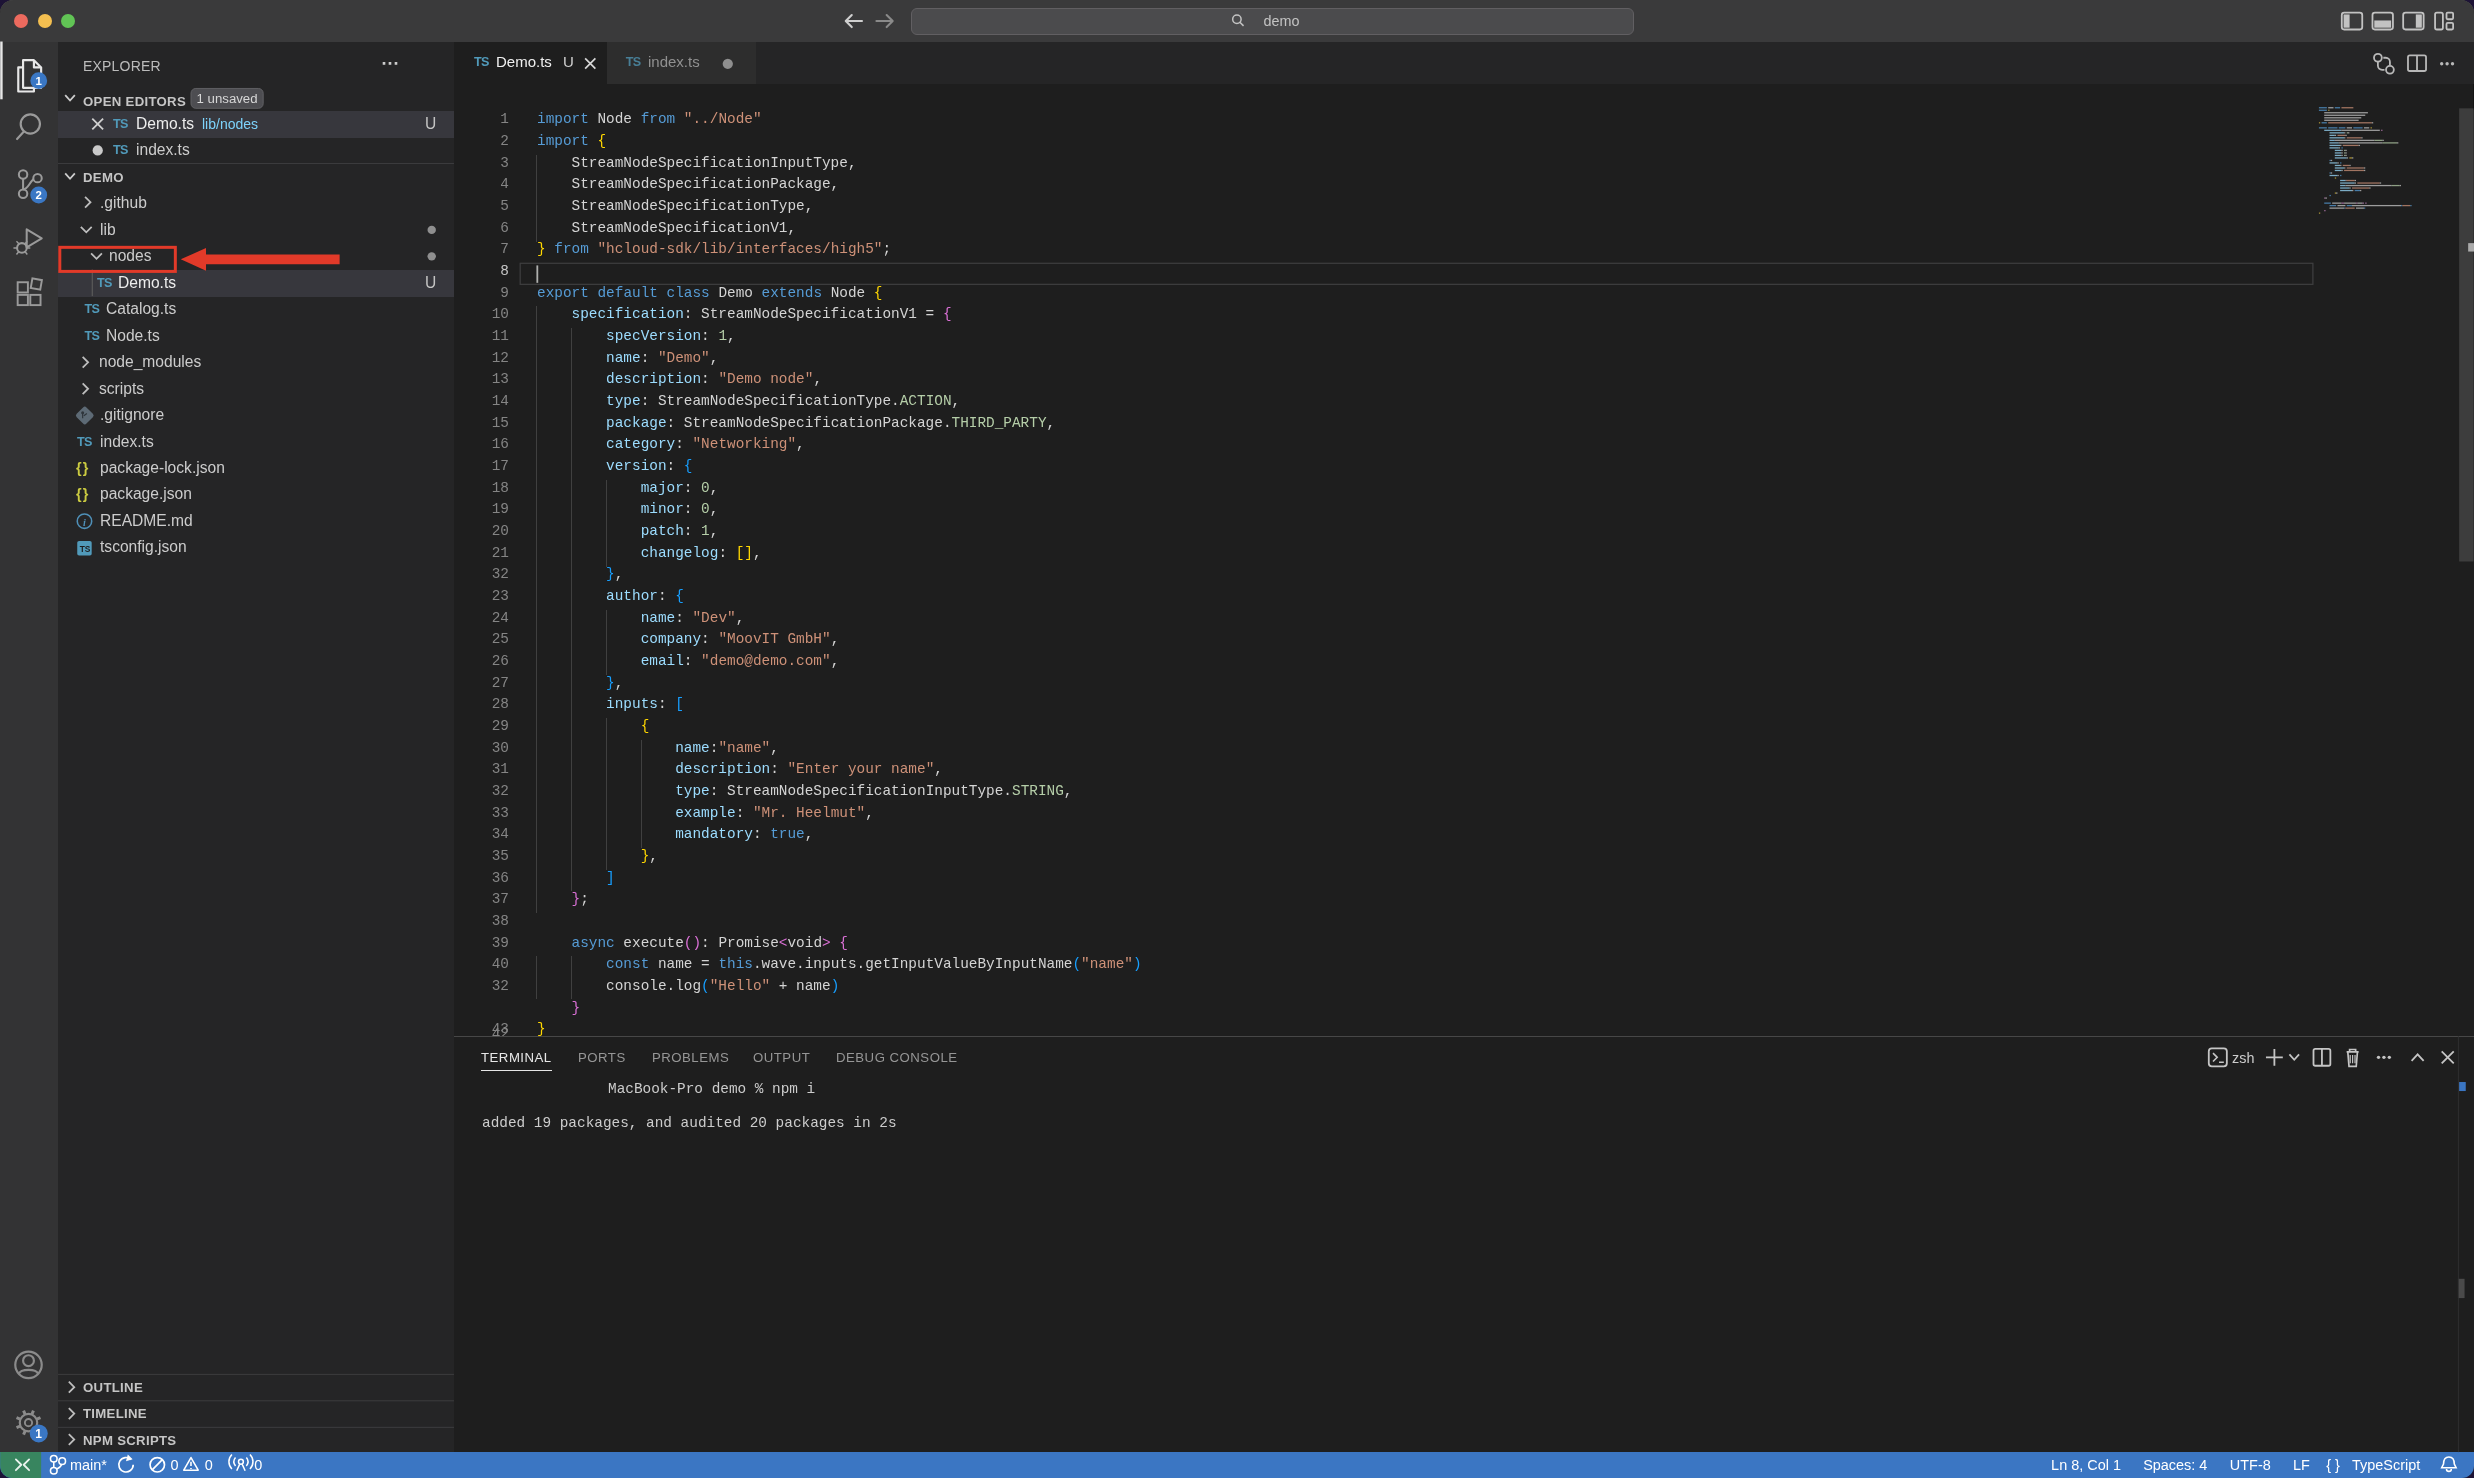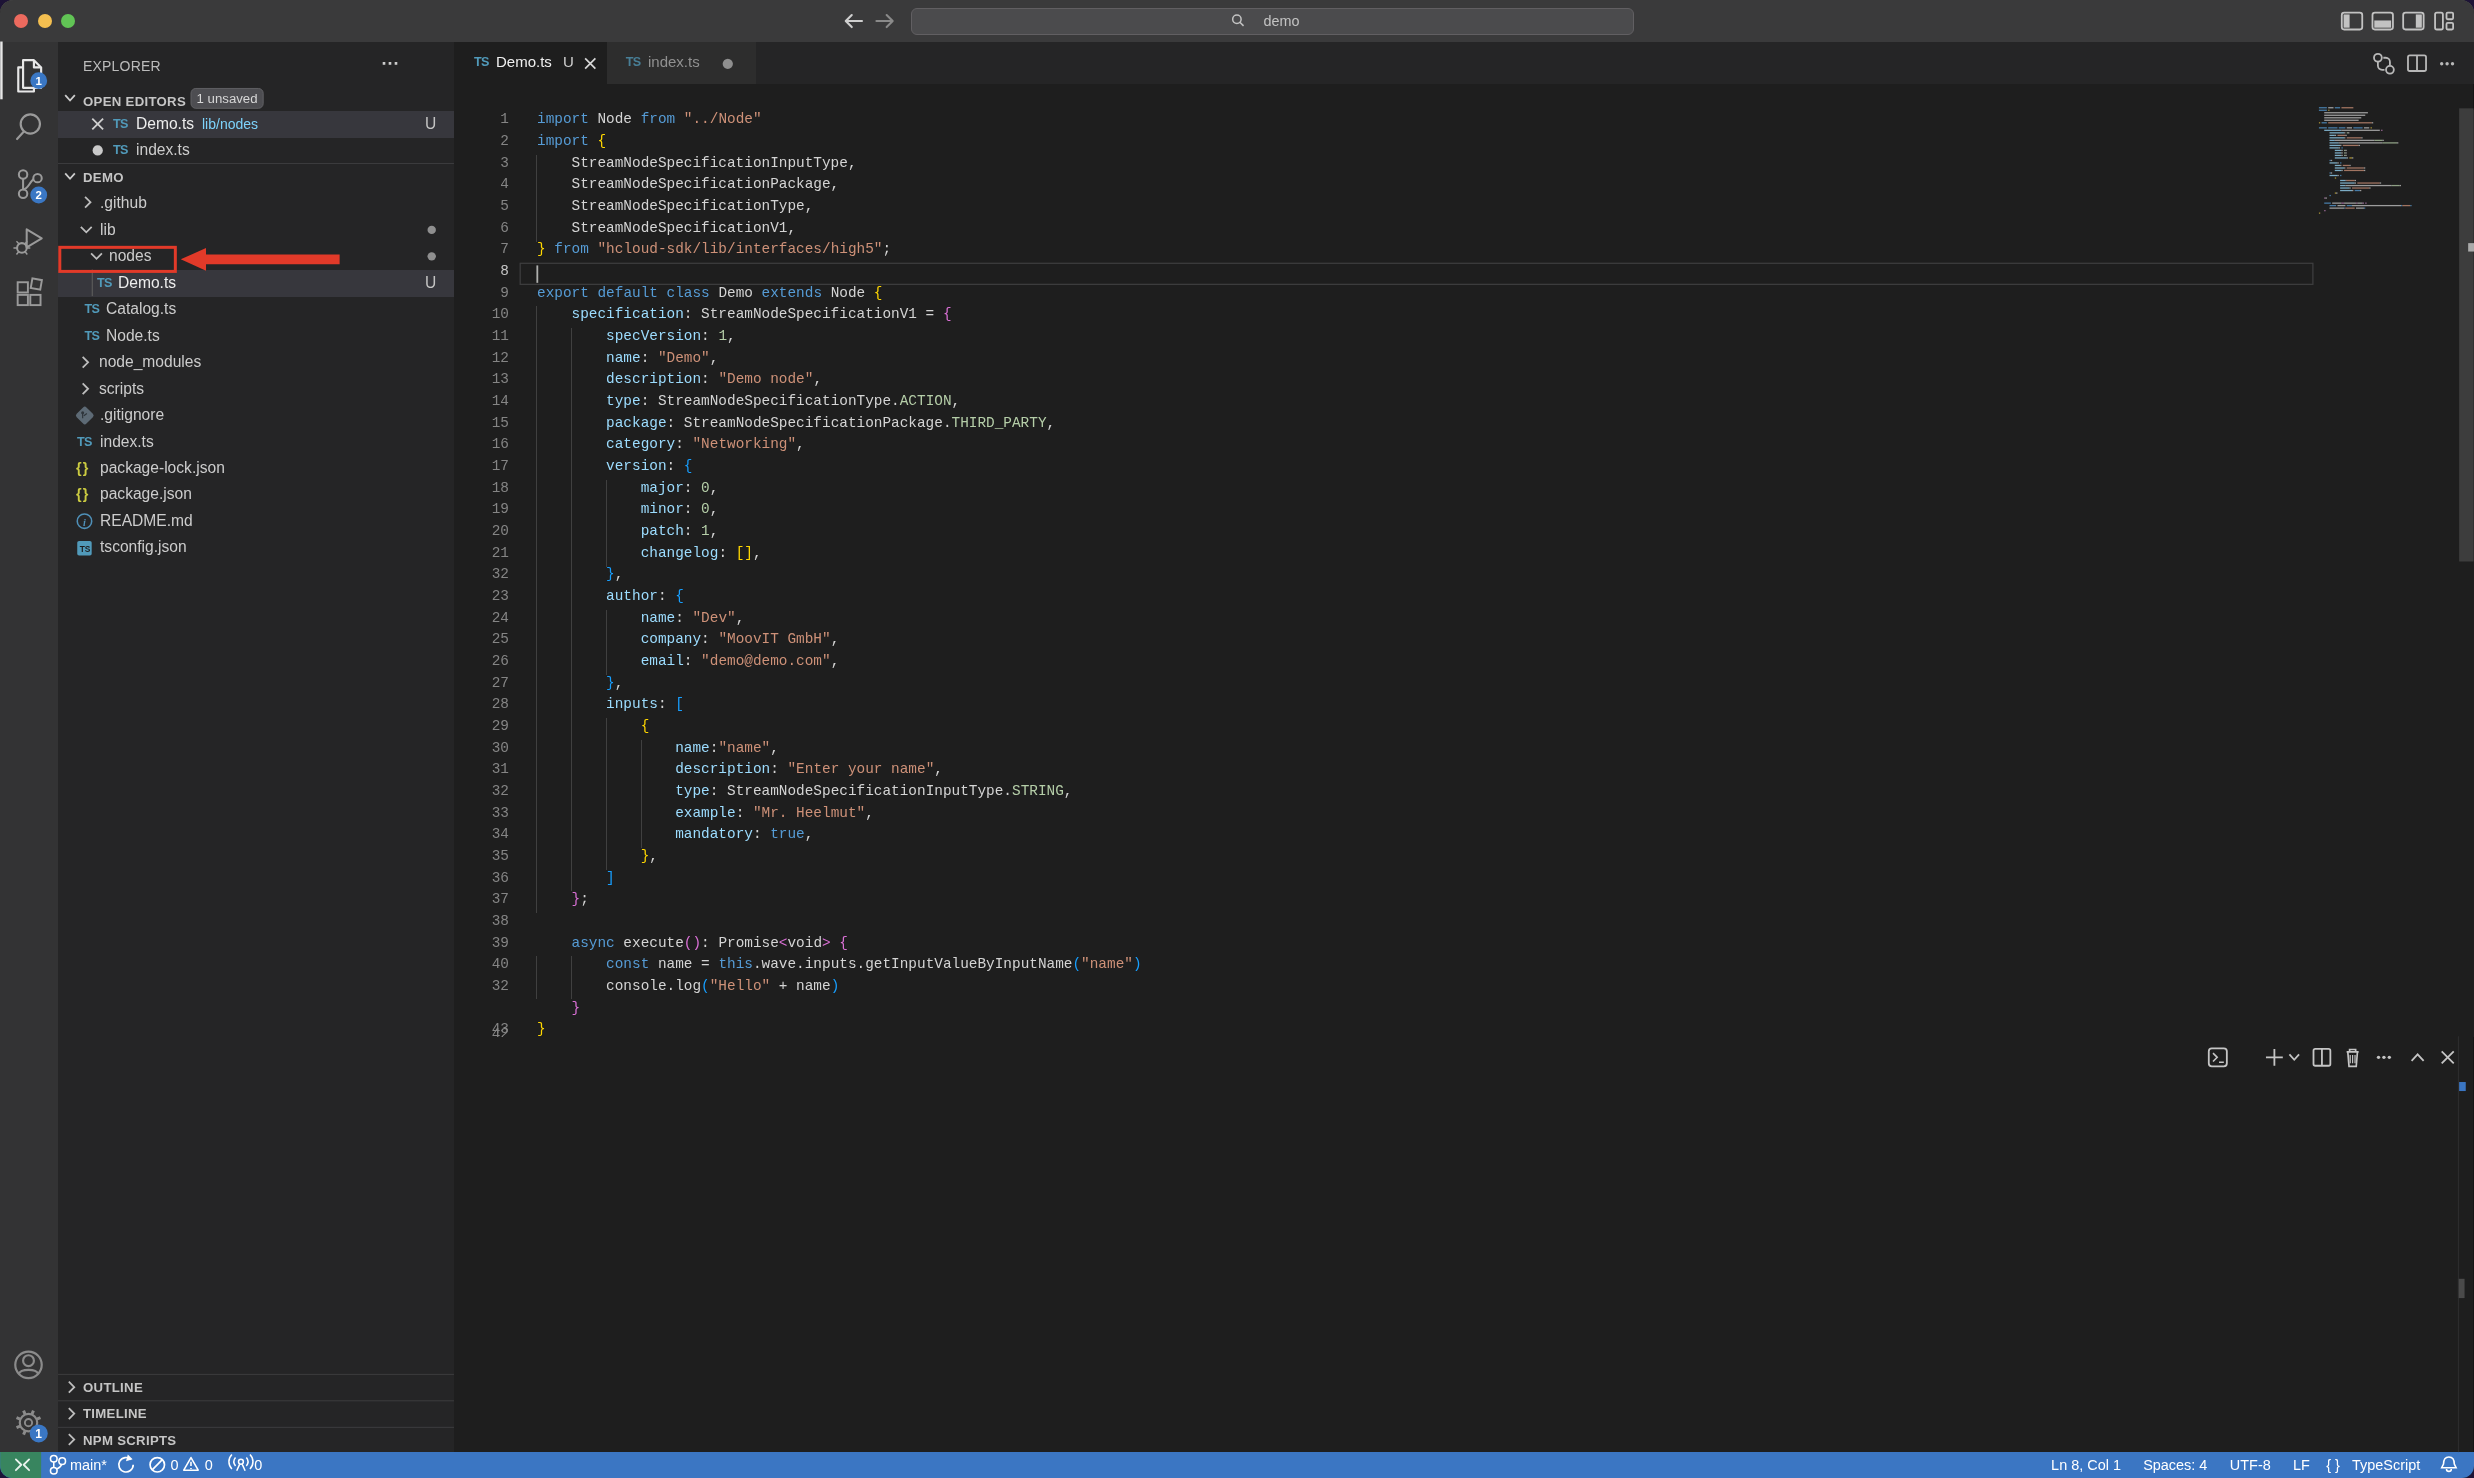--- a/index.html
+++ b/index.html
@@ -141,20 +141,30 @@
       <div class="ig" style="left:82px;top:45px;height:87px"></div>
       <div class="ig" style="left:82px;top:196px;height:607px"></div>
       <div class="ig" style="left:82px;top:846px;height:43px"></div>
       <div class="ig" style="left:117px;top:218px;height:563px"></div>
       <div class="ig" style="left:117px;top:846px;height:43px"></div>
       <div class="ig" style="left:152px;top:370px;height:87px"></div>
       <div class="ig" style="left:152px;top:500px;height:65px"></div>
       <div class="ig" style="left:152px;top:608px;height:152px"></div>
       <div class="ig" style="left:187px;top:630px;height:108px"></div>
     </div>
+<div id="panel">
+ <div class="ptab" style="left:27px;color:#e7e7e7;border-bottom:1.8px solid #e7e7e7;height:34px;line-height:42px">TERMINAL</div>
+ <div class="ptab" style="left:124px">PORTS</div>
+ <div class="ptab" style="left:198px">PROBLEMS</div>
+ <div class="ptab" style="left:299px">OUTPUT</div>
+ <div class="ptab" style="left:382px">DEBUG CONSOLE</div>
+ <div class="abs" style="left:1778px;top:12.6px;font-size:14.4px;color:#cccccc">zsh</div>
+ <div class="abs mono" style="left:154px;top:44px;font-size:14.4px;color:#cccccc;white-space:pre">MacBook-Pro demo % npm i</div>
+ <div class="abs mono" style="left:28px;top:78px;font-size:14.4px;color:#cccccc;white-space:pre">added 19 packages, and audited 20 packages in 2s</div>
+</div>
 <div id="statusbar"></div>
 <div class="abs" style="left:58px;top:0;width:396px;height:1452px;overflow:hidden">
       <div class="row" style="top:88px">
         <span class="abs" style="left:25px;"><b style="font-size:13.2px;letter-spacing:0.3px;color:#c5c5c5">OPEN EDITORS</b></span>
       </div>
       <div class="row sel" style="top:111px">
         <span class="abs tsi" style="left:55px">TS</span>
         <span class="abs" style="left:78px;color:#ededed">Demo.ts</span>
         <span class="abs" style="left:144px;color:#7dd3fc;font-size:14px">lib/nodes</span>
         <span class="abs" style="left:367px;color:#c4c4c4">U</span>

